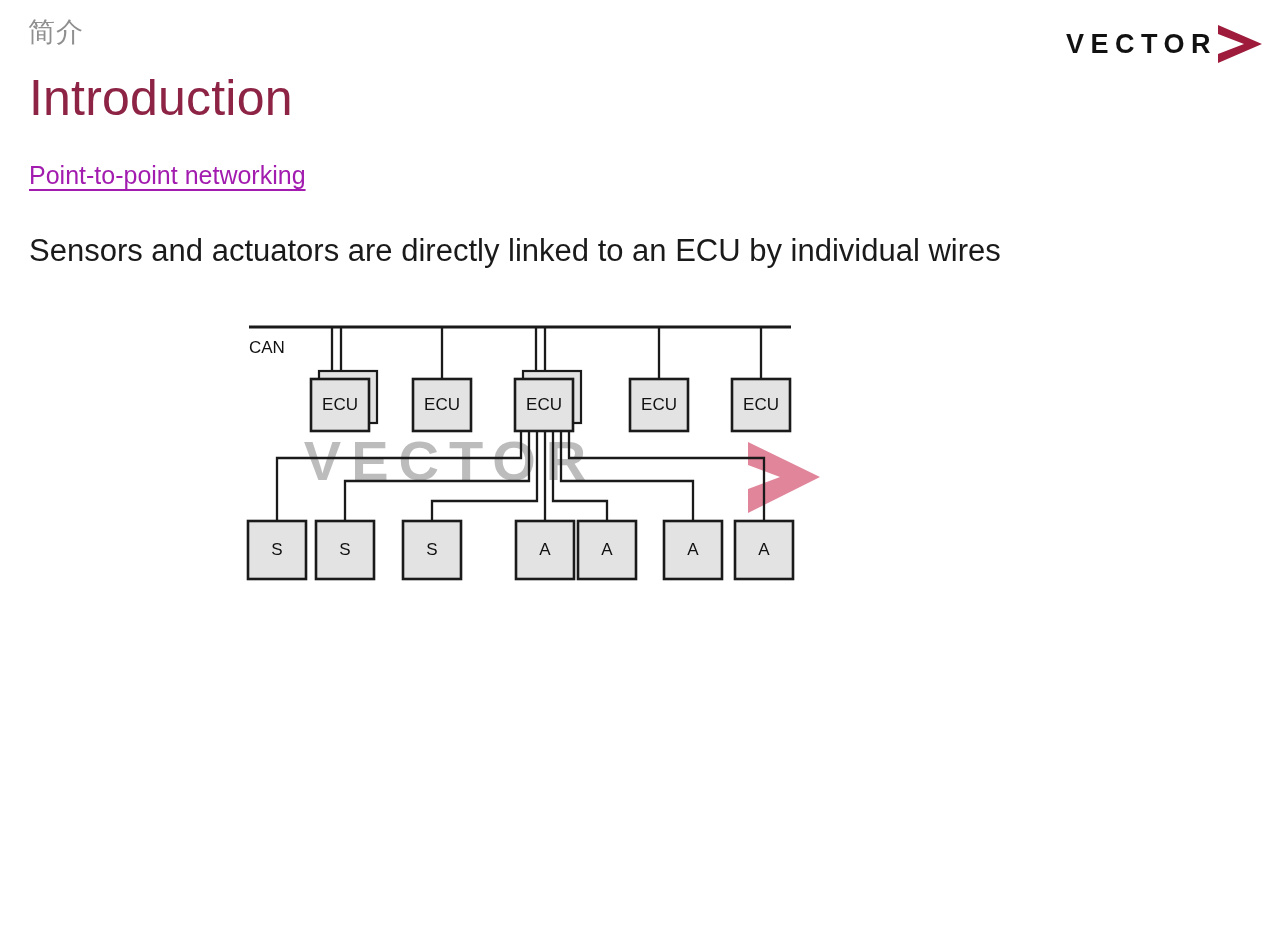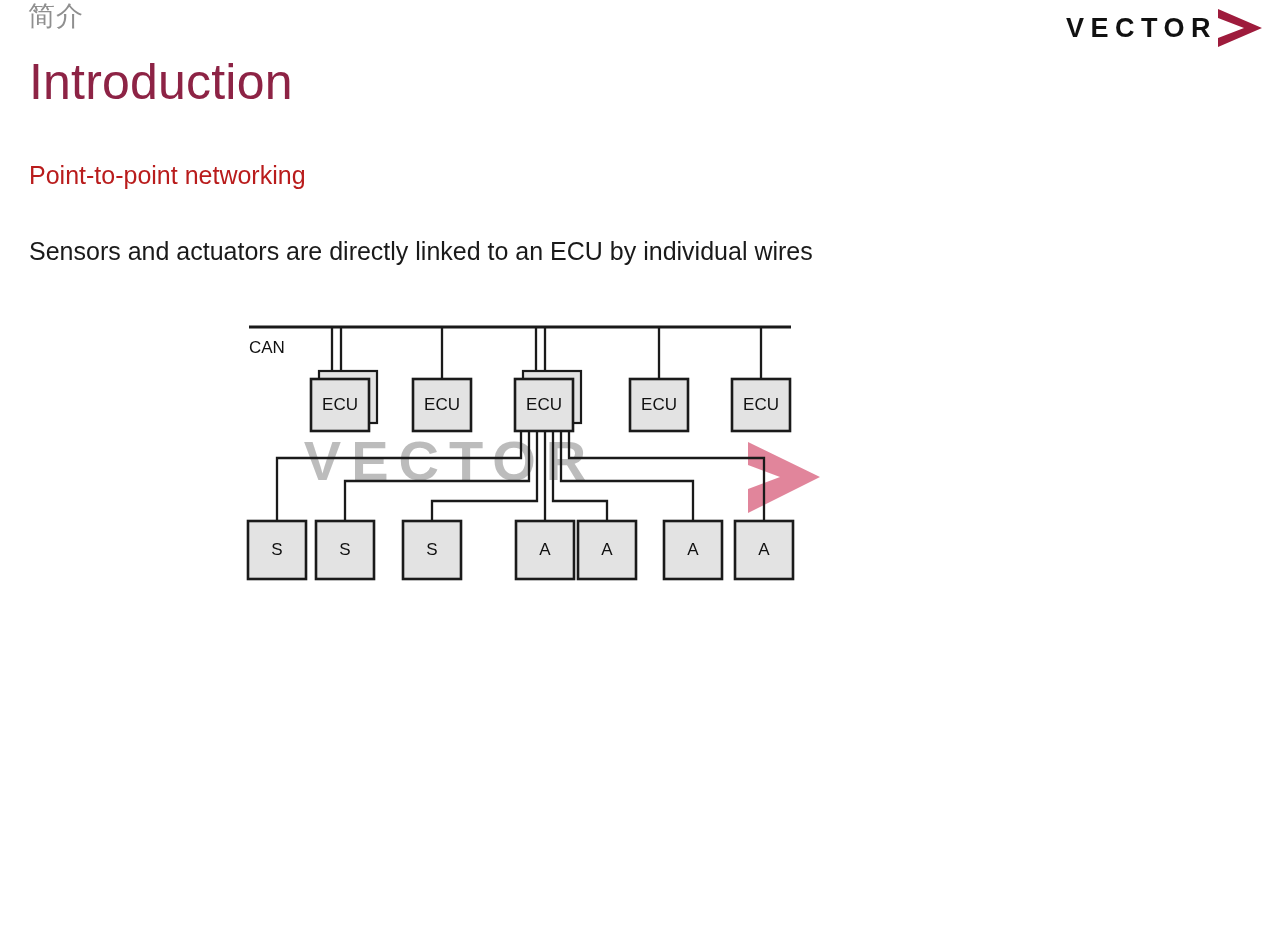--- a/index.html
+++ b/index.html
@@ -12,21 +12,21 @@
     height: 928px;
     background: #ffffff;
     font-family: "Liberation Sans", "DejaVu Sans", sans-serif;
     overflow: hidden;
     position: relative;
   }
 
   
   .slide-header {
     position: absolute;
-    top: 0; left: 0;
+    top: 16px; left: 0;
     width: 1280px;
     height: 120px;
   }
 
   .kicker {
     position: absolute;
     left: 28px;
     top: -2px;
     font-size: 27px;
     color: #8f8f8f;
@@ -73,30 +73,31 @@
     height: 42px;
   }
 
   
   .section-heading {
     position: absolute;
     left: 29px;
     top: 158px;
     font-size: 25px;
     line-height: 34px;
-    color: #b91c1c;
+    color: #a21caf;
+    text-decoration: underline;
     text-underline-offset: 5px;
     white-space: nowrap;
   }
 
   .body-line {
     position: absolute;
     left: 29px;
     top: 234px;
-    font-size: 25px;
+    font-size: 31px;
     line-height: 34px;
     color: #1a1a1a;
     white-space: nowrap;
   }
 
   
   .diagram {
     position: absolute;
     left: 235px;
     top: 305px;

